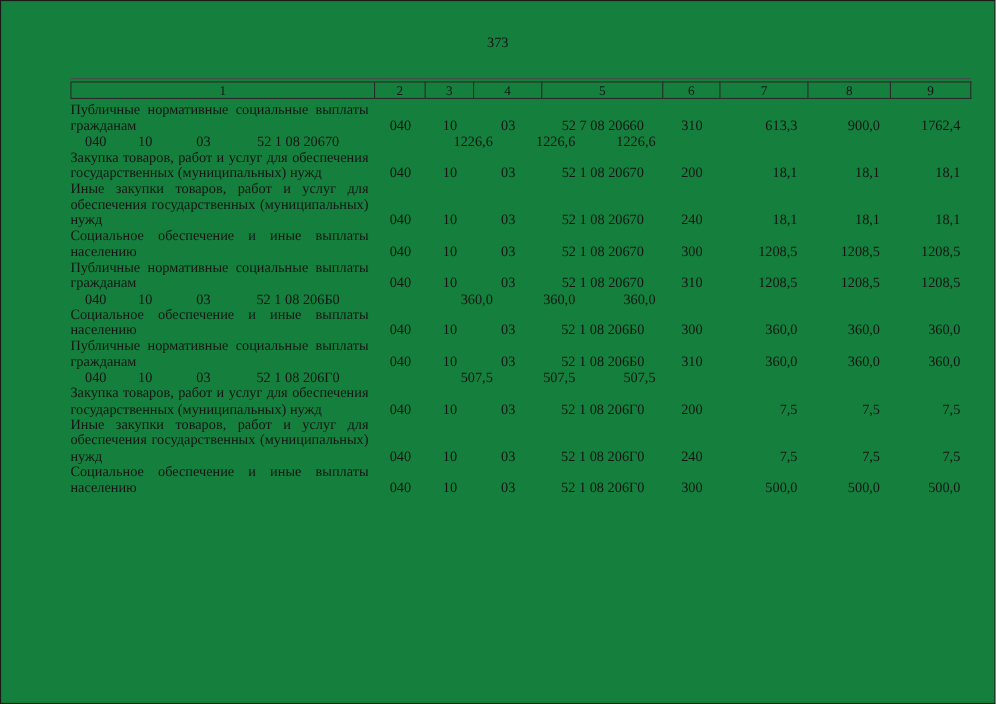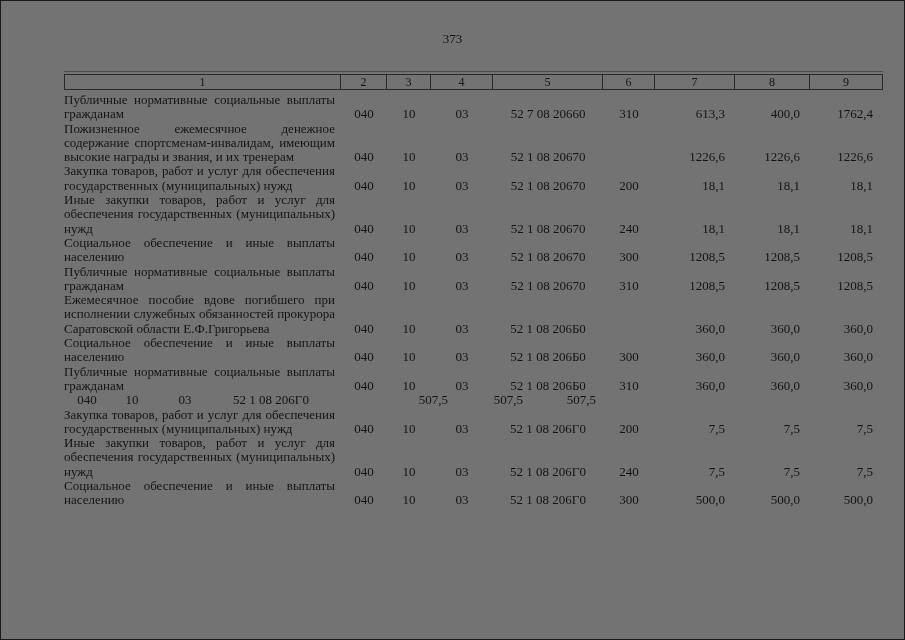--- a/index.html
+++ b/index.html
@@ -1,21 +1,21 @@
 <!DOCTYPE html>
 <html><head>
 <meta charset="utf-8">
 <style>
   * { box-sizing: border-box; }
   html, body { margin: 0; padding: 0; background: #e8e8e8; }
   .page {
     position: relative;
     width: 905px;
     height: 640px;
-    background: #737373;
+    background: #15803d;
     border: 1px solid #1a1a1a;
     font-family: "Liberation Serif", serif;
     color: #141414;
     overflow: hidden;
   }
   .page-number {
     position: absolute;
     top: 30px;
     left: 0;
     width: 100%;
@@ -90,25 +90,24 @@
       </div>
     <div class="tbody" id="tbody">
         <div class="trow">
           <div class="cell c1 name">Публичные нормативные социальные выплаты гражданам</div>
           <div class="cell c2 mid">040</div>
           <div class="cell c3 mid">10</div>
           <div class="cell c4 mid">03</div>
           <div class="cell c5 mid">52 7 08 20660</div>
           <div class="cell c6 mid">310</div>
           <div class="cell c7 num">613,3</div>
-          <div class="cell c8 num">400,0</div>
+          <div class="cell c8 num">900,0</div>
           <div class="cell c9 num">1762,4</div>
         </div>
         <div class="trow">
-          <div class="cell c1 name">Пожизненное ежемесячное денежное содержание спортсменам-инвалидам, имеющим высокие награды и звания, и их тренерам</div>
           <div class="cell c2 mid">040</div>
           <div class="cell c3 mid">10</div>
           <div class="cell c4 mid">03</div>
           <div class="cell c5 mid">52 1 08 20670</div>
           <div class="cell c6 mid"></div>
           <div class="cell c7 num">1226,6</div>
           <div class="cell c8 num">1226,6</div>
           <div class="cell c9 num">1226,6</div>
         </div>
         <div class="trow">
@@ -149,21 +148,20 @@
           <div class="cell c2 mid">040</div>
           <div class="cell c3 mid">10</div>
           <div class="cell c4 mid">03</div>
           <div class="cell c5 mid">52 1 08 20670</div>
           <div class="cell c6 mid">310</div>
           <div class="cell c7 num">1208,5</div>
           <div class="cell c8 num">1208,5</div>
           <div class="cell c9 num">1208,5</div>
         </div>
         <div class="trow">
-          <div class="cell c1 name">Ежемесячное пособие вдове погибшего при исполнении служебных обязанностей прокурора Саратовской области Е.Ф.Григорьева</div>
           <div class="cell c2 mid">040</div>
           <div class="cell c3 mid">10</div>
           <div class="cell c4 mid">03</div>
           <div class="cell c5 mid">52 1 08 206Б0</div>
           <div class="cell c6 mid"></div>
           <div class="cell c7 num">360,0</div>
           <div class="cell c8 num">360,0</div>
           <div class="cell c9 num">360,0</div>
         </div>
         <div class="trow">

